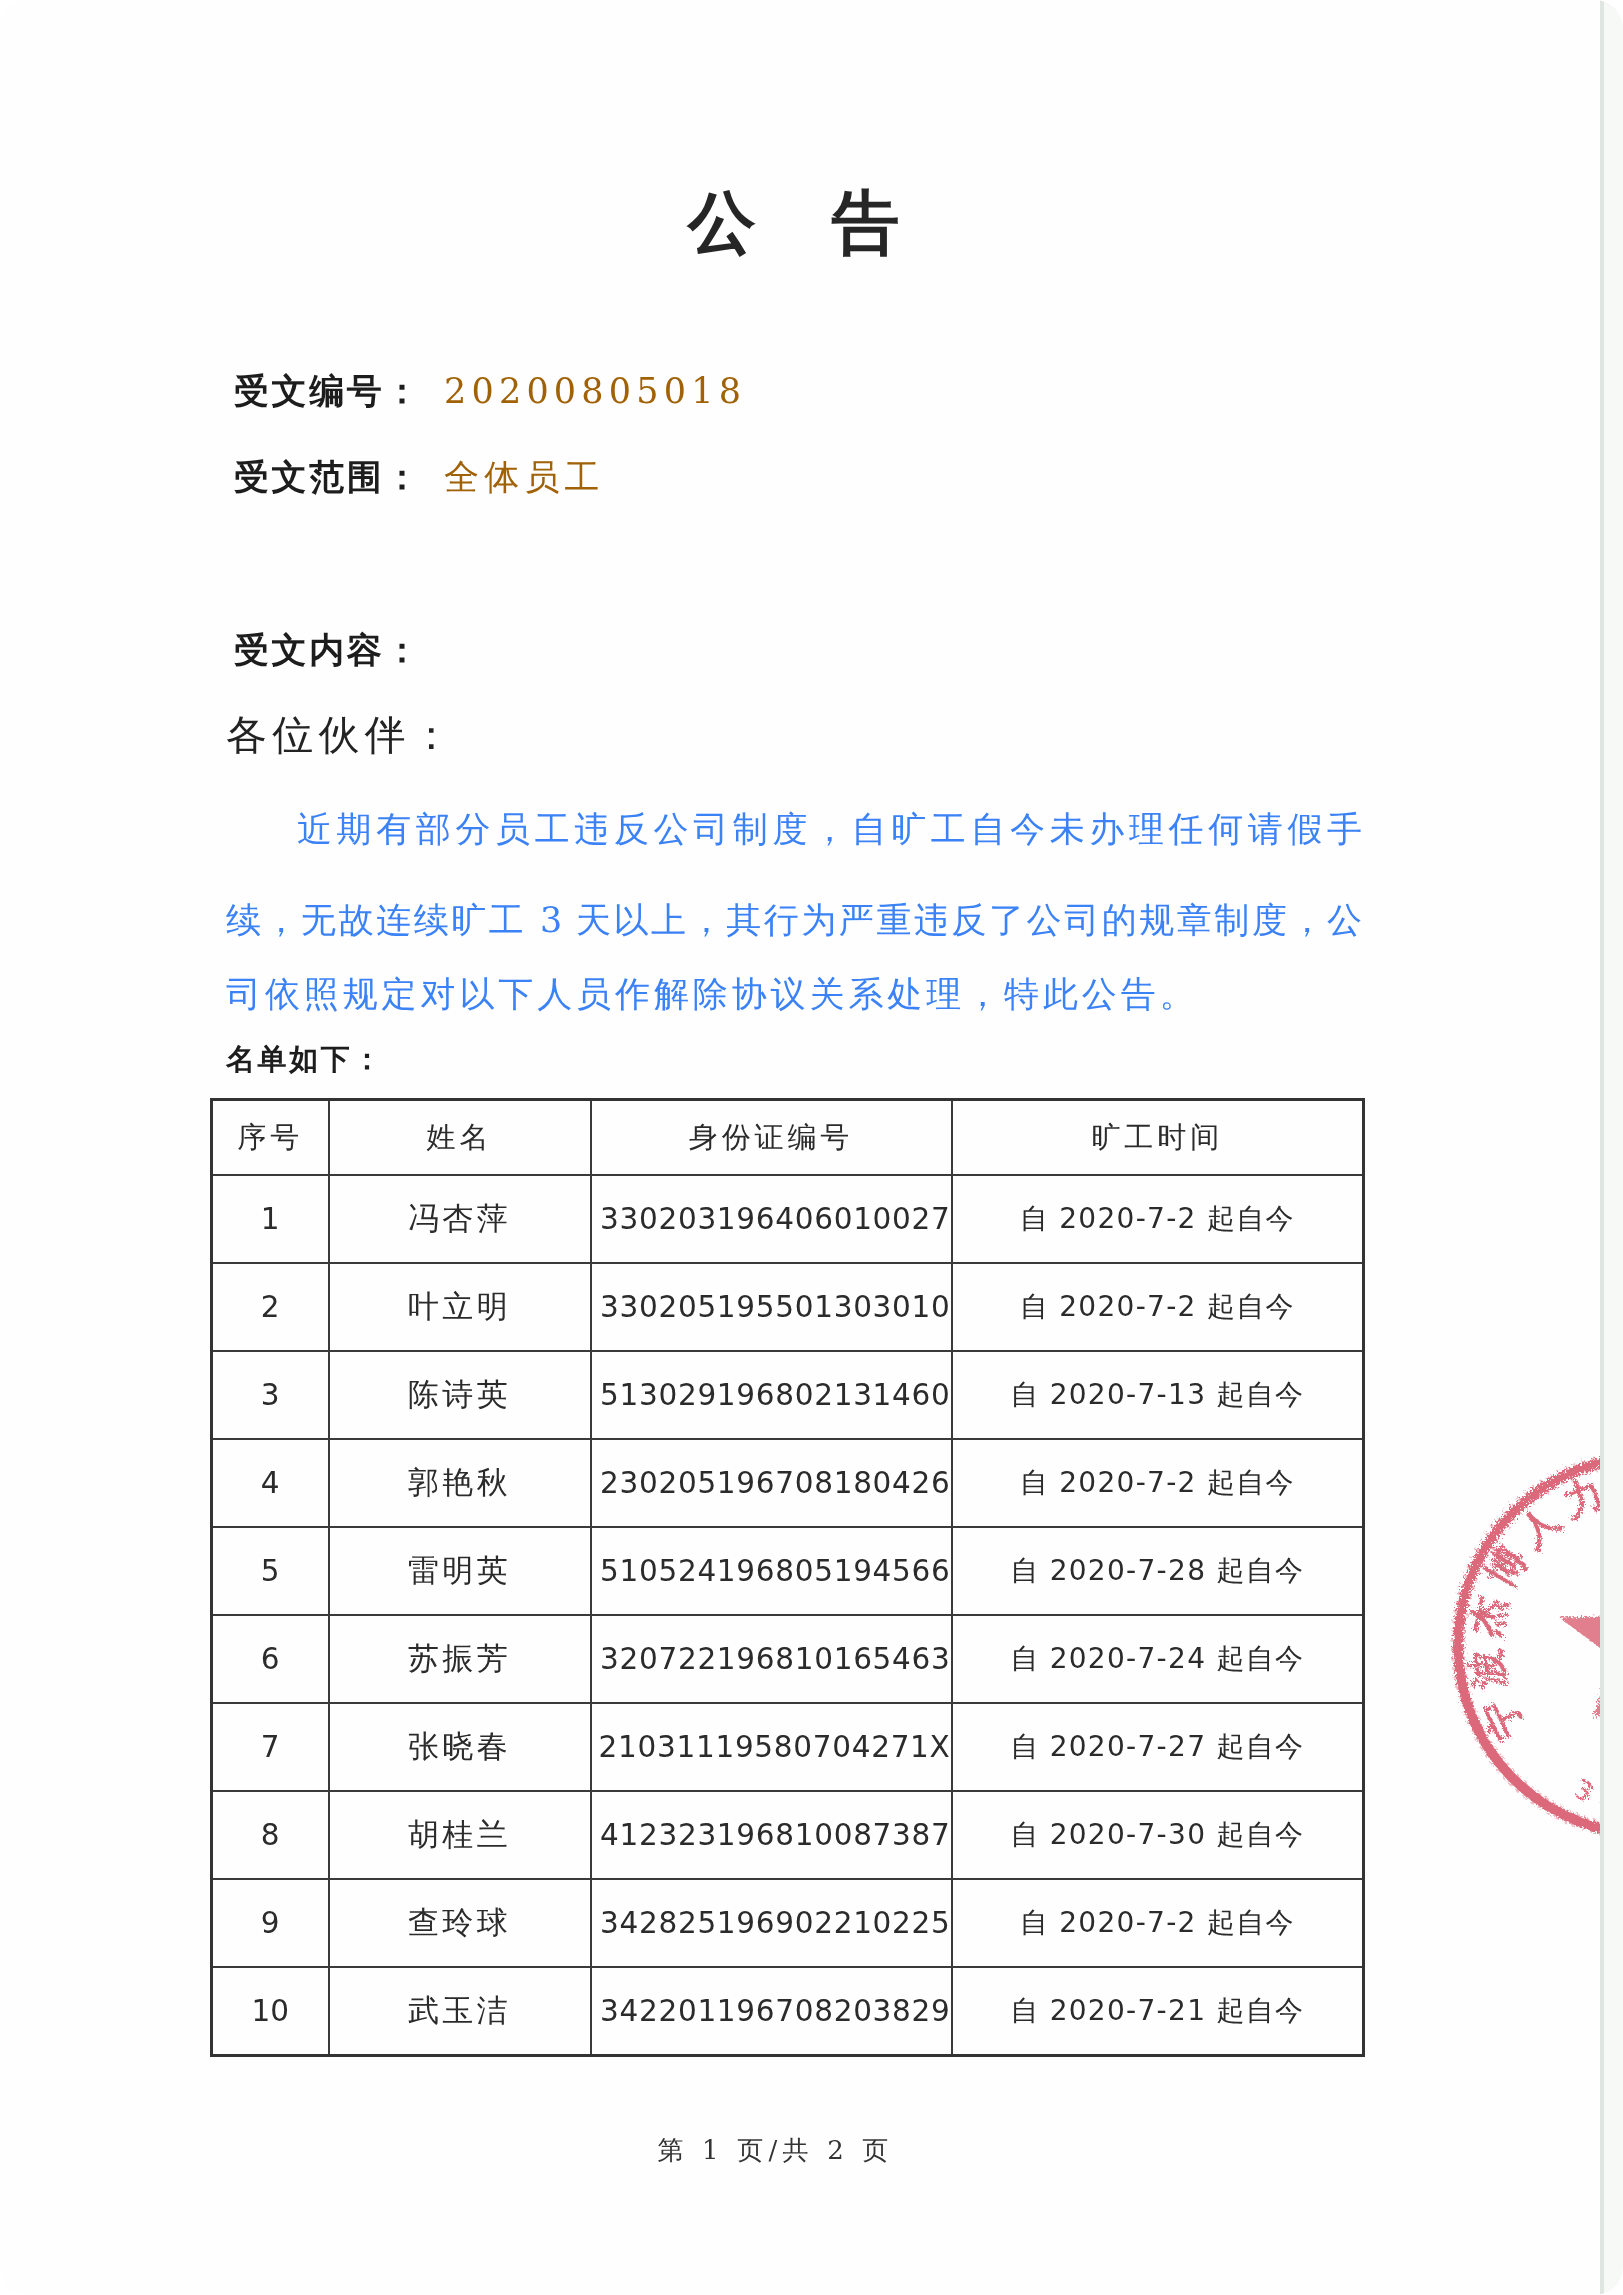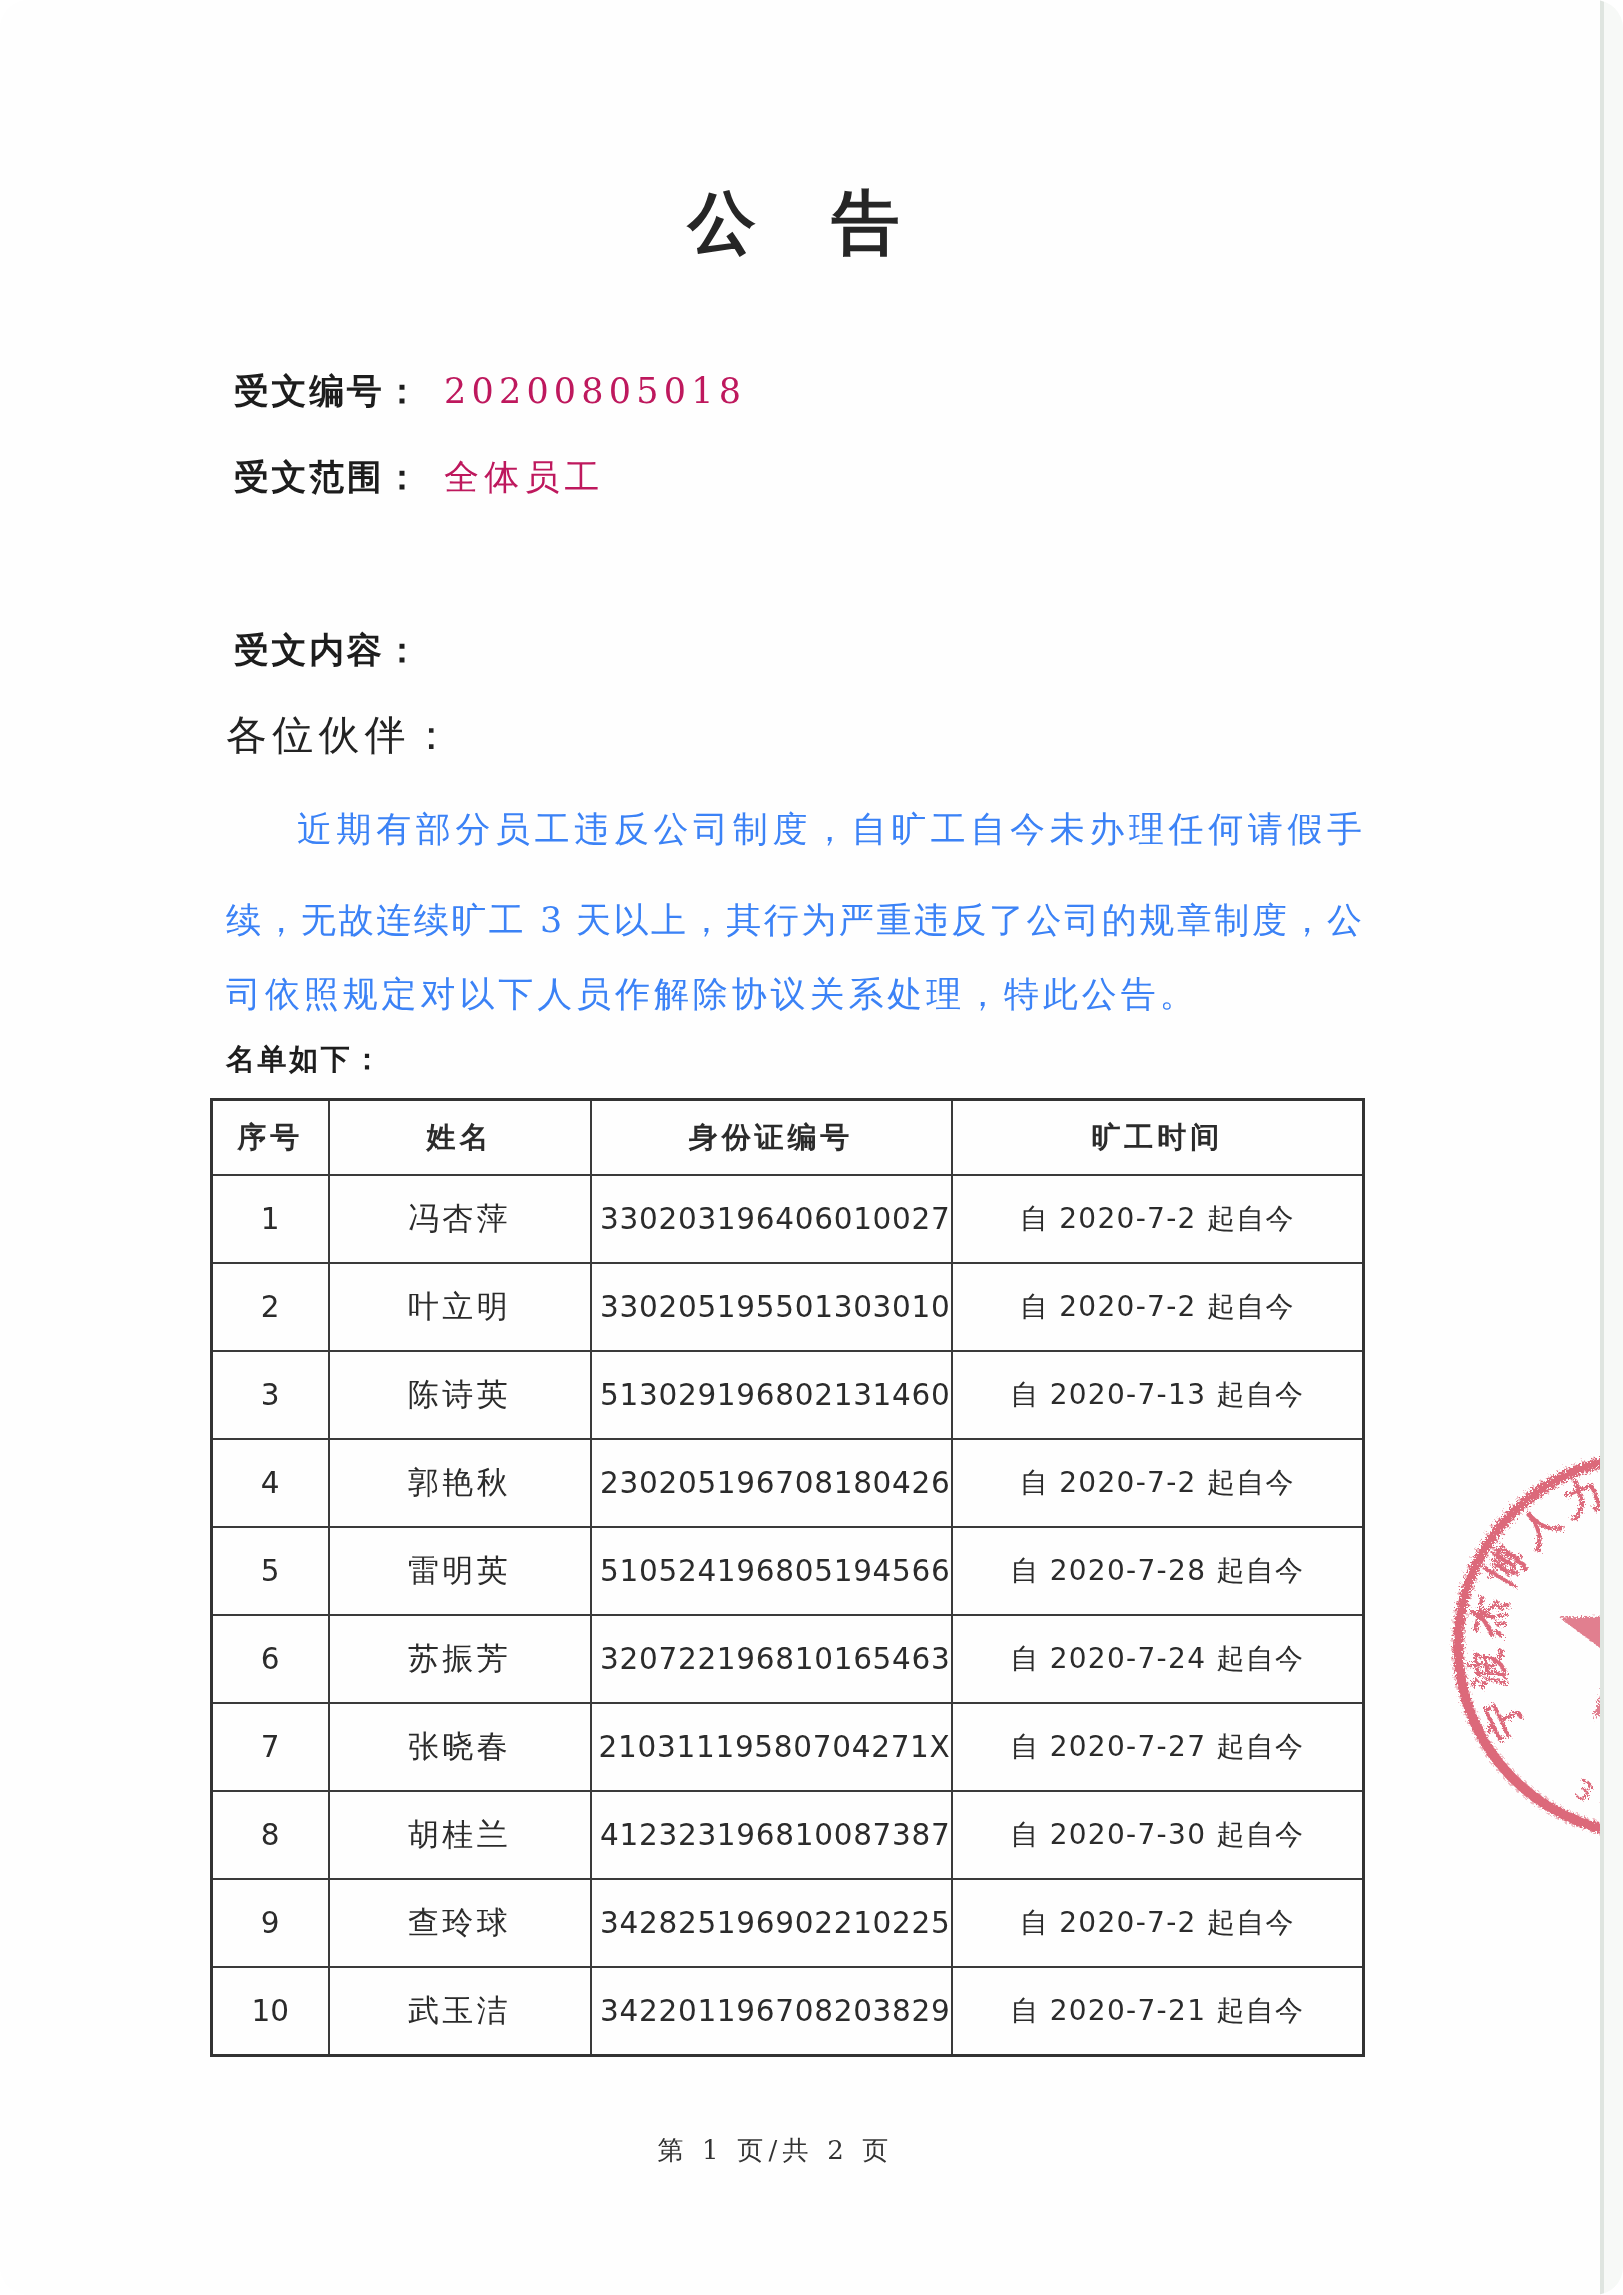--- a/index.html
+++ b/index.html
@@ -19,21 +19,21 @@
     position:absolute;top:178px;left:0;width:1591px;
     text-align:center;font-size:68px;font-weight:bold;
     letter-spacing:3.9px;color:#262626;
   }
   
   .meta-field{
     position:absolute;left:234px;height:85px;line-height:85px;
     font-size:35px;white-space:nowrap;
   }
   .meta-field .label{font-weight:bold;letter-spacing:2.6px;color:#1d1d1d;}
-  .meta-field .value{margin-left:22px;letter-spacing:5.2px;color:#be185d;}
+  .meta-field .value{margin-left:22px;letter-spacing:5.2px;color:#a16207;}
   .mf0{top:348px}.mf1{top:434px}.mf2{top:520px}.mf3{top:607px}
   .salutation{
     position:absolute;left:226px;top:693px;height:85px;line-height:85px;
     font-size:41px;letter-spacing:5.2px;
   }
   .para-line{
     position:absolute;left:226px;width:1136px;height:85px;line-height:85px;
     font-size:35px;color:#3b82f6;
     text-align:justify;text-align-last:justify;
   }
@@ -49,21 +49,21 @@
     position:absolute;left:210px;top:1098px;width:1152px;
     border-collapse:collapse;table-layout:fixed;
     font-size:30px;color:#2b2b2b;
   }
   .doc-table th,.doc-table td{
     border:2px solid #3a3a3a;text-align:center;vertical-align:middle;
     overflow:hidden;white-space:nowrap;padding:0;
   }
   .doc-table{border:3.3px solid #333;}
   .doc-table thead th{
-    height:73px;font-weight:bold;font-size:29px;letter-spacing:3.9px;
+    height:73px;font-weight:normal;font-size:29px;letter-spacing:3.9px;
   }
   .doc-table tbody td{height:86px;}
   .w0{width:117px}.w1{width:262px}.w2{width:361px}.w3{width:412px}
   .doc-table td.col0,.doc-table td.col2,.doc-table td.col3{
     font-family:"DejaVu Sans","Liberation Sans",sans-serif;font-size:29.5px;
   }
   .doc-table td.col1{letter-spacing:3.3px;font-size:31px;}
   .doc-table td.col2{letter-spacing:0.7px;text-align:right;}
   .doc-table td.col3{font-size:28px;letter-spacing:1.3px;}
   

